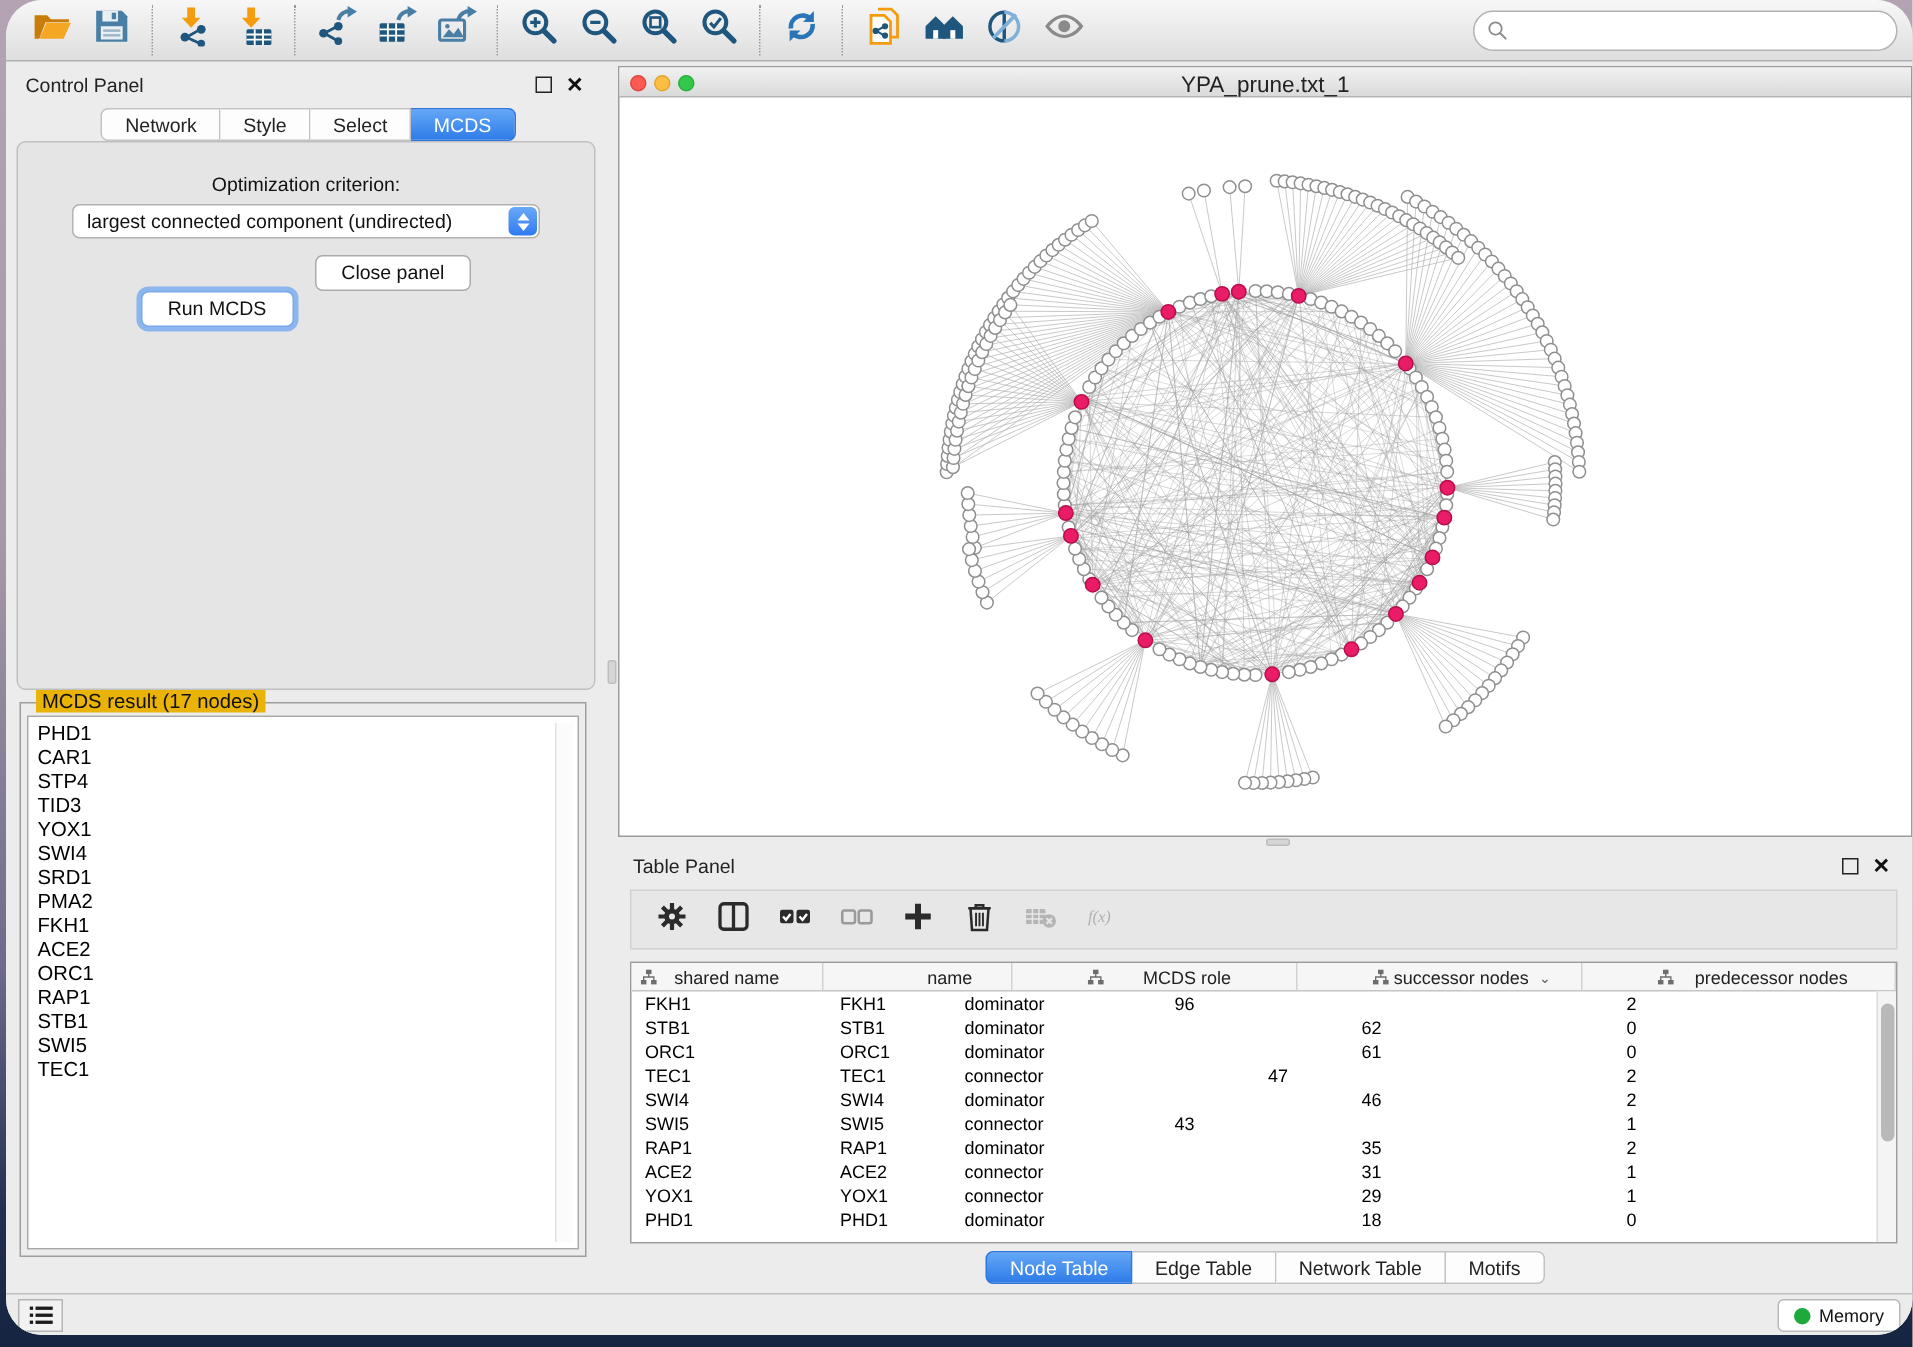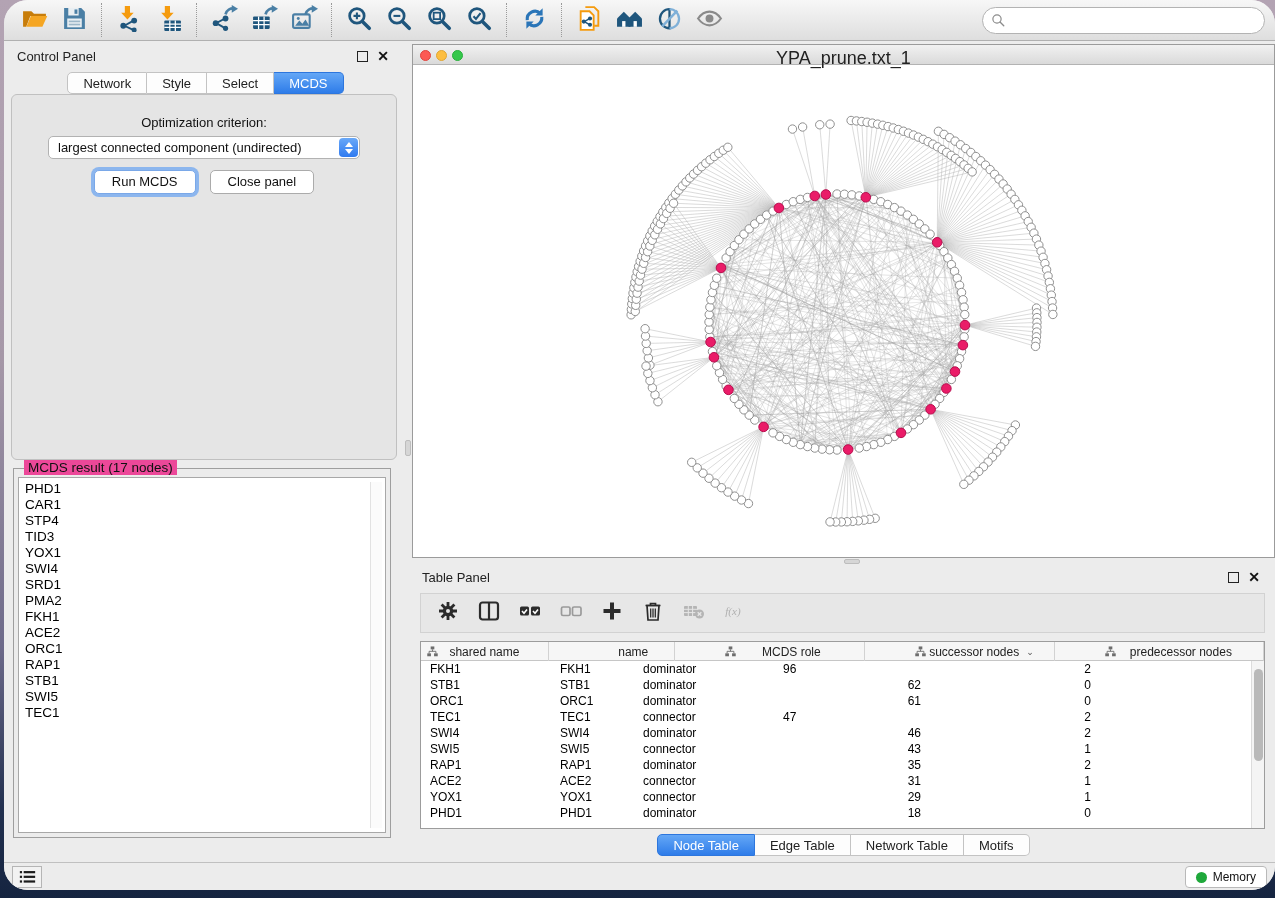--- a/index.html
+++ b/index.html
@@ -64,27 +64,27 @@
     display:flex; flex-direction:column; align-items:center; justify-content:center; gap:2px;
   }
   .step-arrow { width:0; height:0; border-left:4px solid transparent; border-right:4px solid transparent; }
   .step-up { border-bottom:5px solid #fff; }
   .step-down { border-top:5px solid #fff; }
   #cp-buttons { position:absolute; top:75px; left:0; width:100%; display:flex; justify-content:center; gap:14px; }
   .btn {
     height:24px; padding:0 17px; background:#fff; border:1px solid #ababab;
     border-radius:5px; font-size:13px; color:#111; line-height:22px;
   }
-  .btn.focused { box-shadow:0 0 0 3px rgba(110,165,240,.75); border-color:#7aa8e8; }
+  .btn.focused { box-shadow:0 0 0 3px rgba(110,165,240,.75); border-color:#7aa8e8;margin-top:24px; }
   #mcds-fieldset {
     position:absolute; top:424px; left:6px; width:378px; height:370px;
     border:1px solid #9e9e9e;
   }
   #mcds-legend {
-    position:absolute; top:-9px; left:10px; background:#ec4899; padding:0 4px;
+    position:absolute; top:-9px; left:10px; background:#eab308; padding:0 4px;
     font-size:13.5px; color:#111;
   }
   #mcds-list {
     position:absolute; top:8px; left:4px; right:4px; bottom:4px;
     background:#fff; border:1px solid #a8a8a8; overflow:hidden; padding-top:3px;
   }
   .mcds-item { font-size:13.5px; line-height:16px; padding-left:6px; color:#000; }
   #mcds-track {
     position:absolute; top:4px; bottom:4px; right:3px; width:12px;
     background:#fbfbfb; border-left:1px solid #e2e2e2;
@@ -100,21 +100,21 @@
     background:#fff; border:1px solid #9b9b9b;
   }
   #net-titlebar {
     position:absolute; left:0; top:0; right:0; height:20px;
     background:linear-gradient(#f1f1f1,#dadada); border-bottom:1px solid #b3b3b3;
   }
   .light { position:absolute; top:4.5px; width:11px; height:11px; border-radius:50%; }
   #light-red { left:7px; background:#fc5a54; border:0.5px solid #e0443e; }
   #light-yellow { left:23px; background:#fdbe41; border:0.5px solid #e0a633; }
   #light-green { left:39px; background:#35c74b; border:0.5px solid #27b03b; }
-  #net-title { position:absolute; width:100%; text-align:center; top:3px; font-size:18px; color:#222; }
+  #net-title { position:absolute; width:100%; text-align:center; top:3px; font-size:15px; color:#222; }
   #net-canvas { position:absolute; left:0; top:20px; width:861px; height:492px; }
   
   #table-panel { position:absolute; left:408px; top:565px; width:863px; height:293px; }
   #tp-float { right:36px; } #tp-close { right:15px; }
   #tp-toolbar {
     position:absolute; top:28px; left:8px; right:10px; height:40px;
     background:#e7e7e7; border:1px solid #d2d2d2;
     display:flex; align-items:center; padding-left:14px; gap:15px;
   }
   .tp-btn { width:26px; height:26px; display:flex; align-items:center; justify-content:center; }
@@ -1347,35 +1347,35 @@
             <div class="nt-cell" style="width: 130px; padding-left: 9px; padding-right: 0px; text-align: left;">ORC1</div>
             <div class="nt-cell" style="width: 83px; padding-left: 9px; padding-right: 0px; text-align: left;">ORC1</div>
             <div class="nt-cell" style="width: 149px; padding-left: 9px; padding-right: 0px; text-align: left;">dominator</div>
             <div class="nt-cell" style="width: 148px; padding-left: 0px; padding-right: 10px; text-align: right;">61</div>
             <div class="nt-cell" style="width: 168px; padding-left: 0px; padding-right: 8px; text-align: right;">0</div>
           </div>
           <div class="nt-row">
             <div class="nt-cell" style="width: 130px; padding-left: 9px; padding-right: 0px; text-align: left;">TEC1</div>
             <div class="nt-cell" style="width: 83px; padding-left: 9px; padding-right: 0px; text-align: left;">TEC1</div>
             <div class="nt-cell" style="width: 149px; padding-left: 9px; padding-right: 0px; text-align: left;">connector</div>
-            <div class="nt-cell" style="width: 148px; padding-left: 0px; padding-right: 10px; text-align: left;">47</div>
+            <div class="nt-cell" style="width: 148px; padding-left: 0px; padding-right: 10px; text-align: center;">47</div>
             <div class="nt-cell" style="width: 168px; padding-left: 0px; padding-right: 8px; text-align: right;">2</div>
           </div>
           <div class="nt-row">
             <div class="nt-cell" style="width: 130px; padding-left: 9px; padding-right: 0px; text-align: left;">SWI4</div>
             <div class="nt-cell" style="width: 83px; padding-left: 9px; padding-right: 0px; text-align: left;">SWI4</div>
             <div class="nt-cell" style="width: 149px; padding-left: 9px; padding-right: 0px; text-align: left;">dominator</div>
             <div class="nt-cell" style="width: 148px; padding-left: 0px; padding-right: 10px; text-align: right;">46</div>
             <div class="nt-cell" style="width: 168px; padding-left: 0px; padding-right: 8px; text-align: right;">2</div>
           </div>
           <div class="nt-row">
             <div class="nt-cell" style="width: 130px; padding-left: 9px; padding-right: 0px; text-align: left;">SWI5</div>
             <div class="nt-cell" style="width: 83px; padding-left: 9px; padding-right: 0px; text-align: left;">SWI5</div>
             <div class="nt-cell" style="width: 149px; padding-left: 9px; padding-right: 0px; text-align: left;">connector</div>
-            <div class="nt-cell" style="width: 148px; padding-left: 0px; padding-right: 10px; text-align: right;">43</div>
+            <div class="nt-cell" style="width: 148px; padding-left: 0px; padding-right: 10px; text-align: left;">43</div>
             <div class="nt-cell" style="width: 168px; padding-left: 0px; padding-right: 8px; text-align: right;">1</div>
           </div>
           <div class="nt-row">
             <div class="nt-cell" style="width: 130px; padding-left: 9px; padding-right: 0px; text-align: left;">RAP1</div>
             <div class="nt-cell" style="width: 83px; padding-left: 9px; padding-right: 0px; text-align: left;">RAP1</div>
             <div class="nt-cell" style="width: 149px; padding-left: 9px; padding-right: 0px; text-align: left;">dominator</div>
             <div class="nt-cell" style="width: 148px; padding-left: 0px; padding-right: 10px; text-align: right;">35</div>
             <div class="nt-cell" style="width: 168px; padding-left: 0px; padding-right: 8px; text-align: right;">2</div>
           </div>
           <div class="nt-row">

